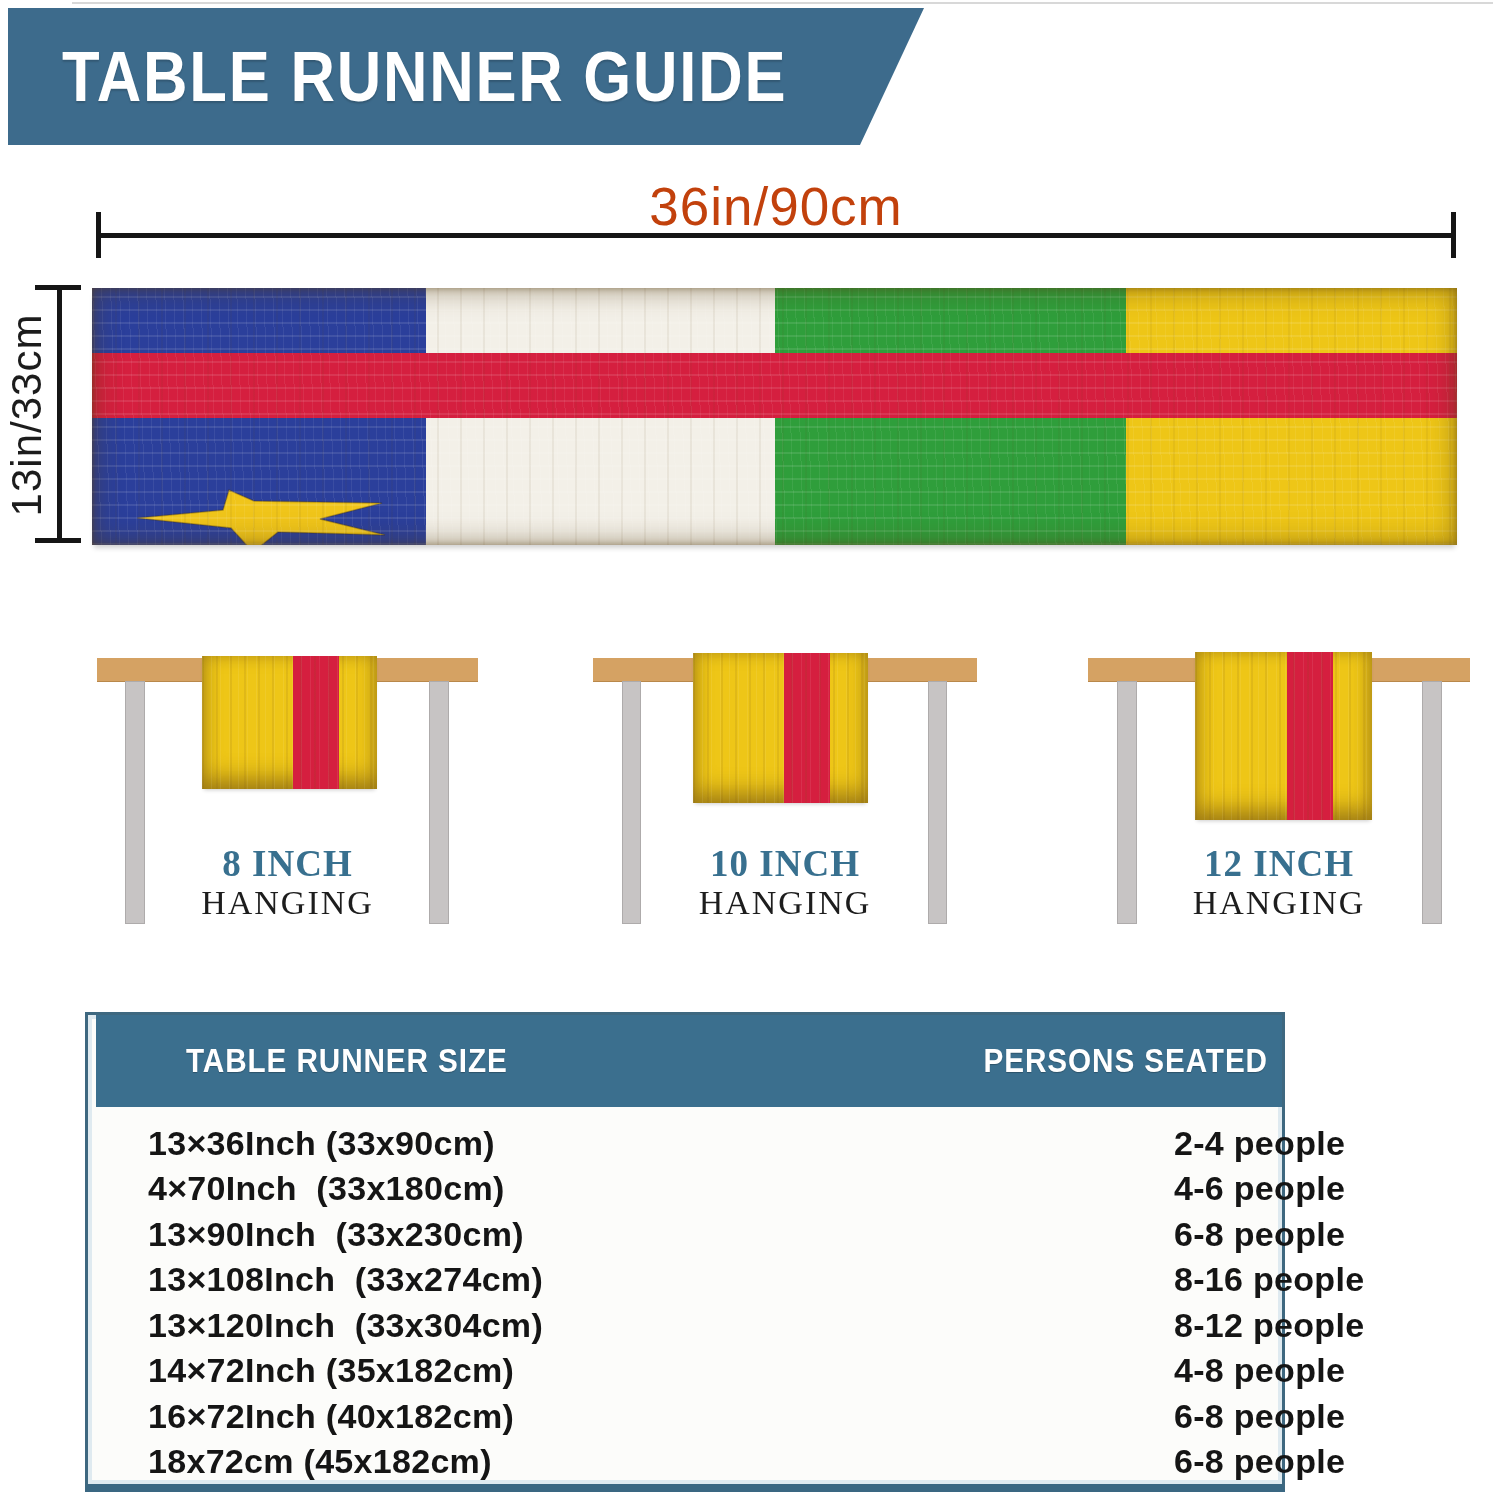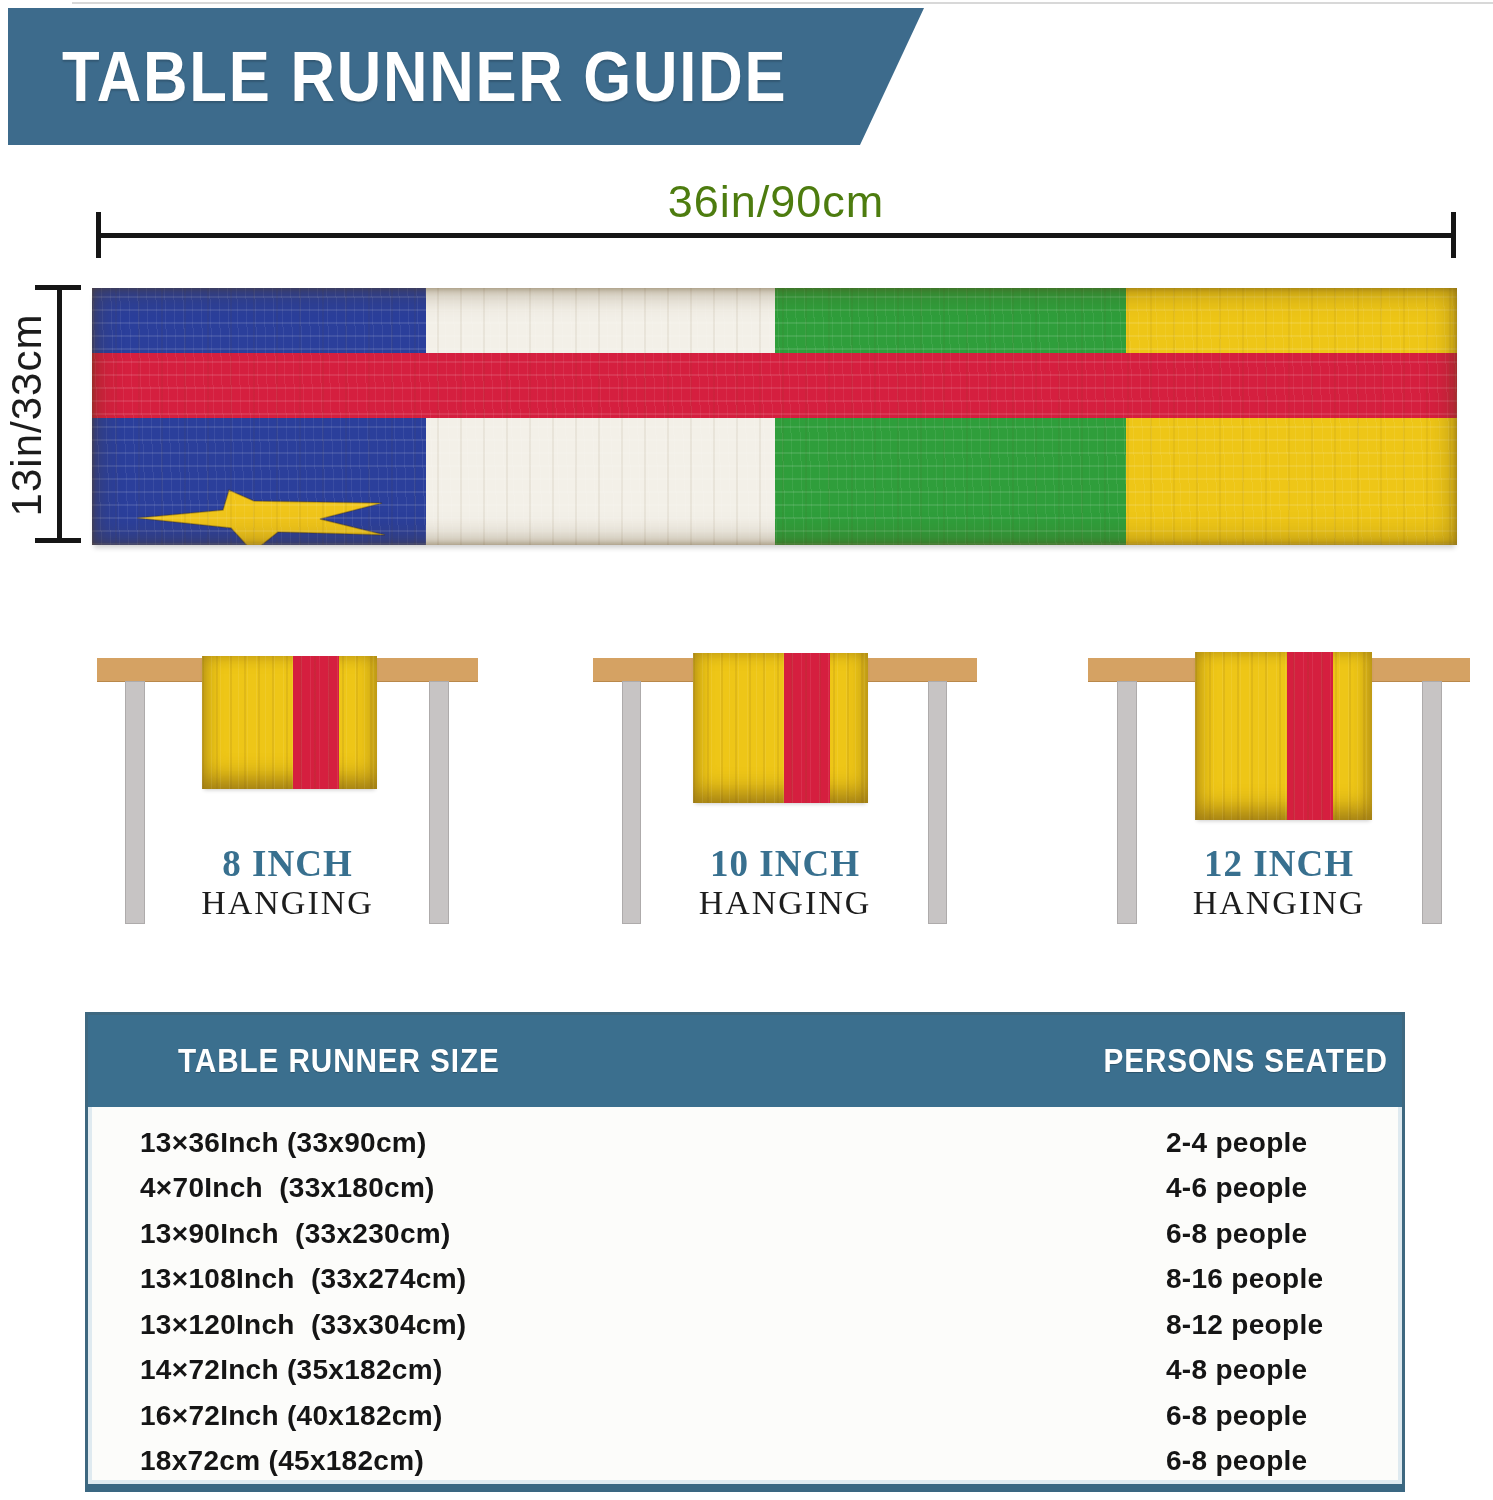--- a/index.html
+++ b/index.html
@@ -18,21 +18,21 @@
   }
   .banner-title {
     font-size:70px; font-weight:700; color:#ffffff; letter-spacing:2px;
     white-space:nowrap; display:inline-block; transform:scaleX(.88);
     transform-origin:left center; text-shadow:0 2px 2px rgba(0,0,0,.18);
   }
 
   
   .hdim { position:absolute; left:96px; top:176px; width:1360px; height:84px; }
   .hdim-label { position:absolute; top:0; left:0; width:100%; text-align:center;
-    font-size:45px; color:#4d7c0f; letter-spacing:1px; }
+    font-size:53px; color:#c2410c; letter-spacing:1px; }
   .hdim-line { position:absolute; left:0; right:0; top:57px; height:5px; background:#151515; }
   .hdim-tick { position:absolute; top:36px; width:5px; height:46px; background:#151515; }
   .hdim-tick.left { left:0; } .hdim-tick.right { right:0; }
 
   
   .vdim-line { position:absolute; left:57px; top:287px; width:5px; height:256px; background:#151515; }
   .vdim-tick { position:absolute; left:35px; width:46px; height:5px; background:#151515; }
   .vdim-tick.top { top:285px; } .vdim-tick.bottom { top:538px; }
   .vdim-labelbox { position:absolute; left:2px; top:287px; width:50px; height:256px;
     display:flex; align-items:center; justify-content:center; }
@@ -75,36 +75,36 @@
   .hang-tex { position:absolute; inset:0;
     background:
       repeating-linear-gradient(90deg, rgba(120,85,25,.12) 0 2px, transparent 2px 14px),
       repeating-linear-gradient(90deg, rgba(255,255,255,.08) 0 1px, transparent 1px 9px); }
   .cap { position:absolute; text-align:center; line-height:1.12;font-family:Liberation Serif, serif; }
   .cap-size { font-size:37px; font-weight:700; letter-spacing:1px;
     color:var(--accent_blue,#38708f); }
   .cap-sub { font-size:34px; font-weight:400; letter-spacing:2px; color:#1d1d1d; }
 
   
-  .size-table { position:absolute; left:85px; top:1012px; width:1320px; height:480px;
+  .size-table { position:absolute; left:85px; top:1012px; width:1200px; height:480px;
     box-sizing:border-box; background:#fcfcfa;
     border:3px solid #3e6880; border-bottom:8px solid #3a6782;
-    box-shadow:inset 0 0 0 4px #dfeaf0; }
+    box-shadow:inset 0 0 0 4px #dfeaf0;padding-left:8px; }
   .st-header { height:92px; background:var(--header_teal,#3b6f8e);
     display:flex; align-items:center; justify-content:space-between;
     padding:0 14px 0 90px; box-sizing:border-box; }
   .st-h { font-size:33px; font-weight:800; color:#ffffff; letter-spacing:1px;
     white-space:nowrap; display:inline-block; transform:scaleX(.9);
     text-shadow:0 1px 1px rgba(0,0,0,.25); }
   .st-h.left { transform-origin:left center; }
   .st-h.right { transform-origin:right center; }
   .st-body { padding-top:13px; }
   .srow { position:relative; height:45.5px; }
   .srow span { position:absolute; top:50%; transform:translateY(-50%);
-    font-size:28px; font-weight:700; color:#151515; letter-spacing:.3px;
+    font-size:34px; font-weight:700; color:#151515; letter-spacing:.3px;
     white-space:pre; }
   .srow .srow-size { left:52px; }
   .srow .srow-persons { left:1078px; }
 </style>
 </head>
 <body>
 
 <div class="page">
 
   <div class="topline"></div>

